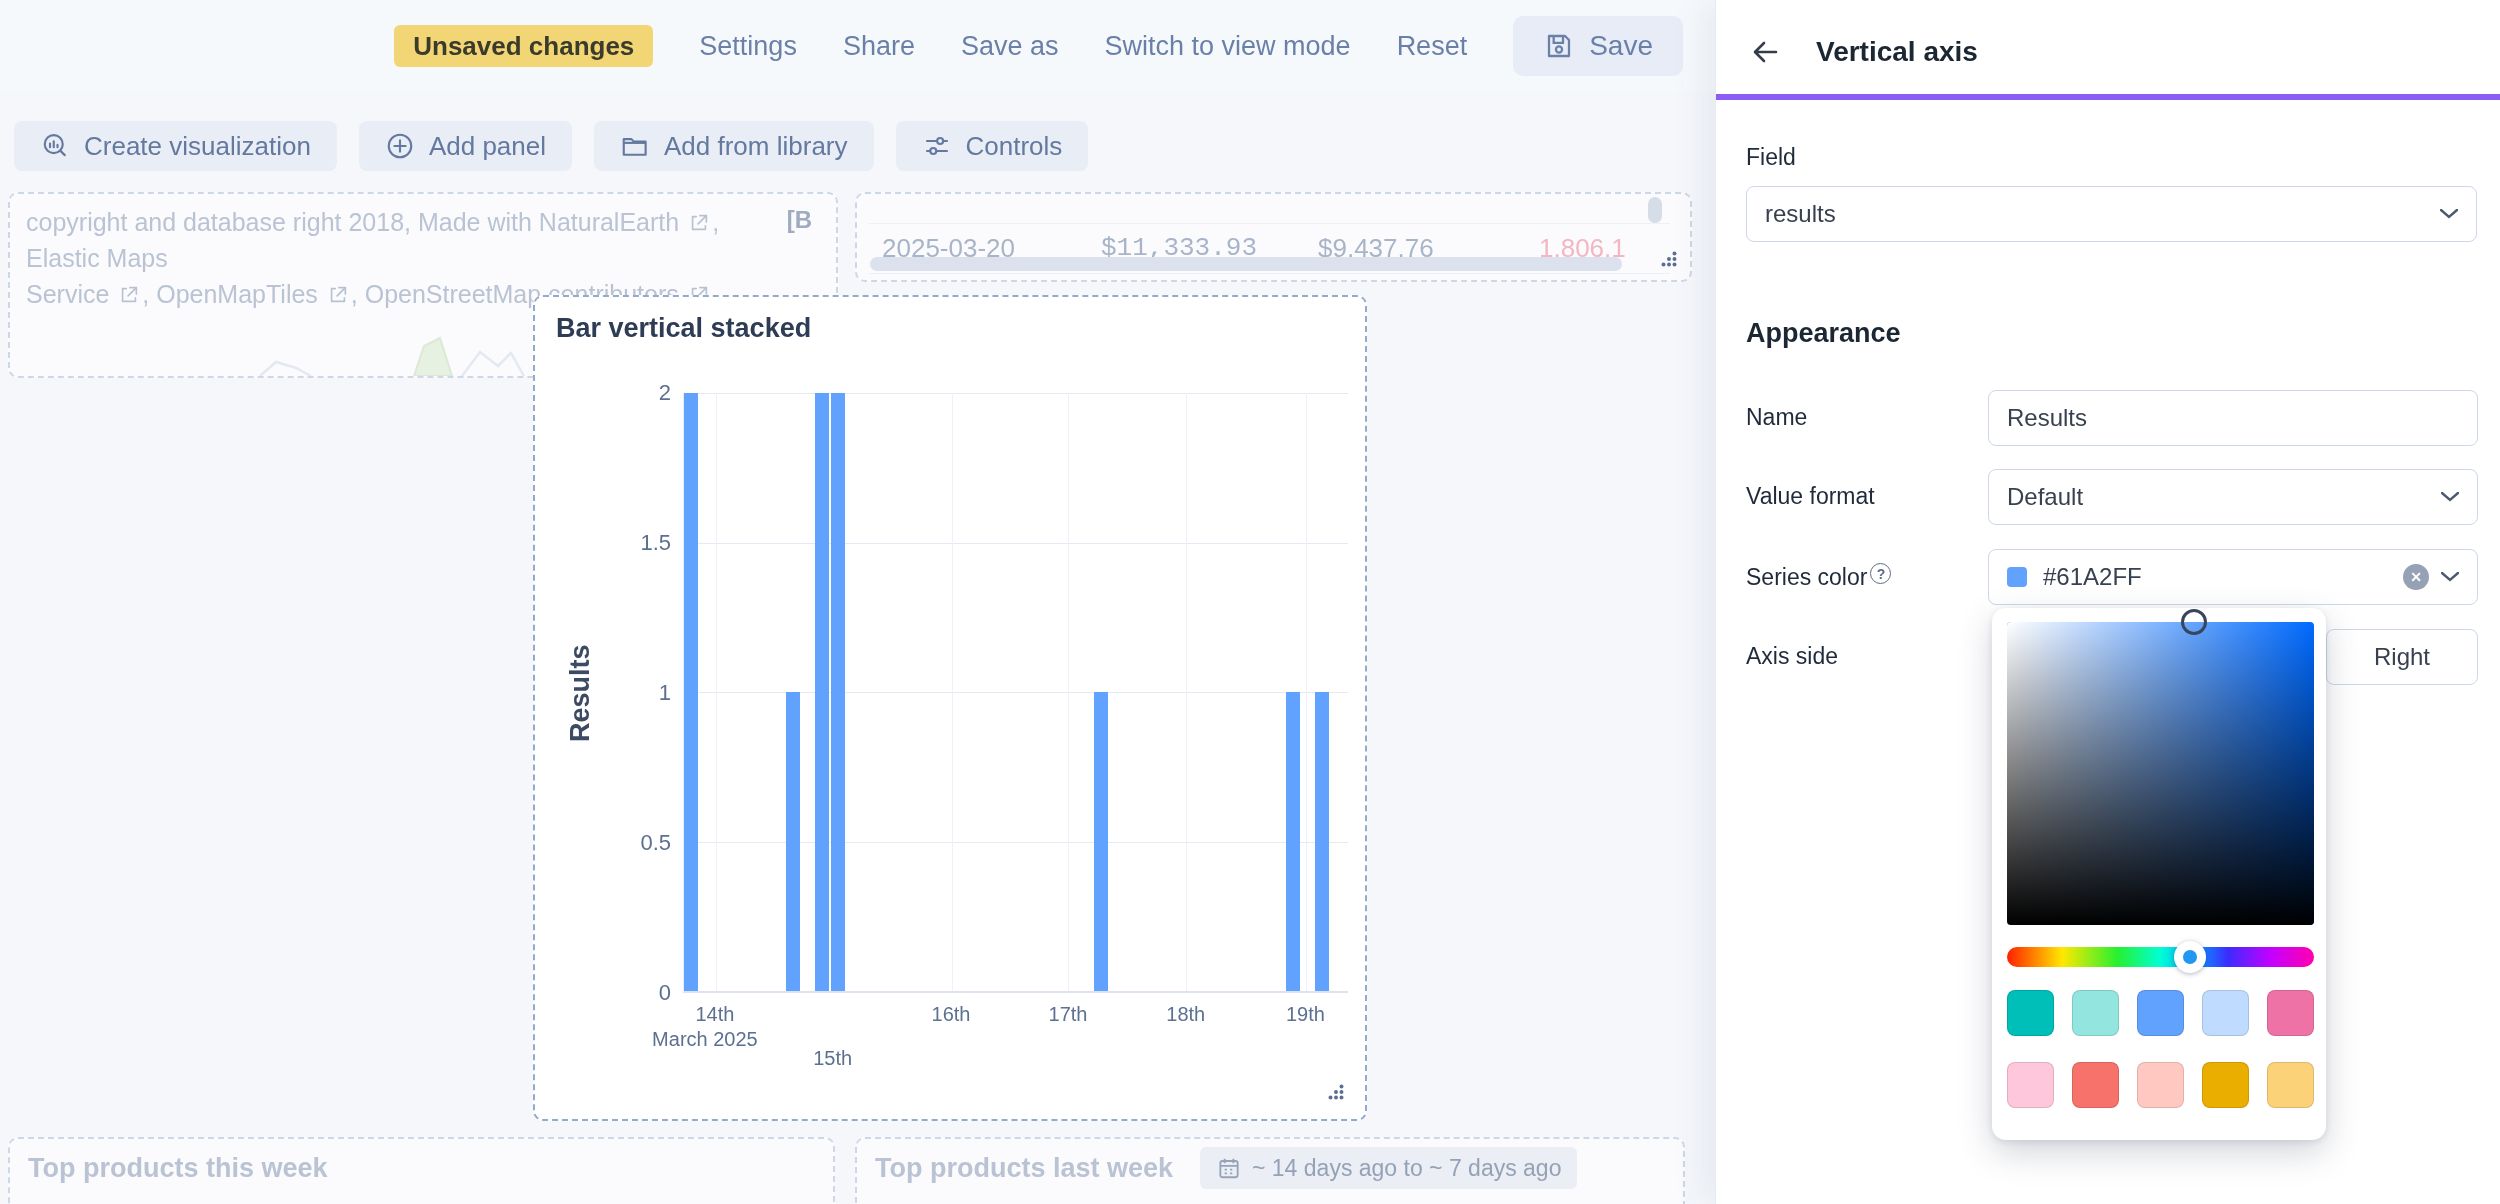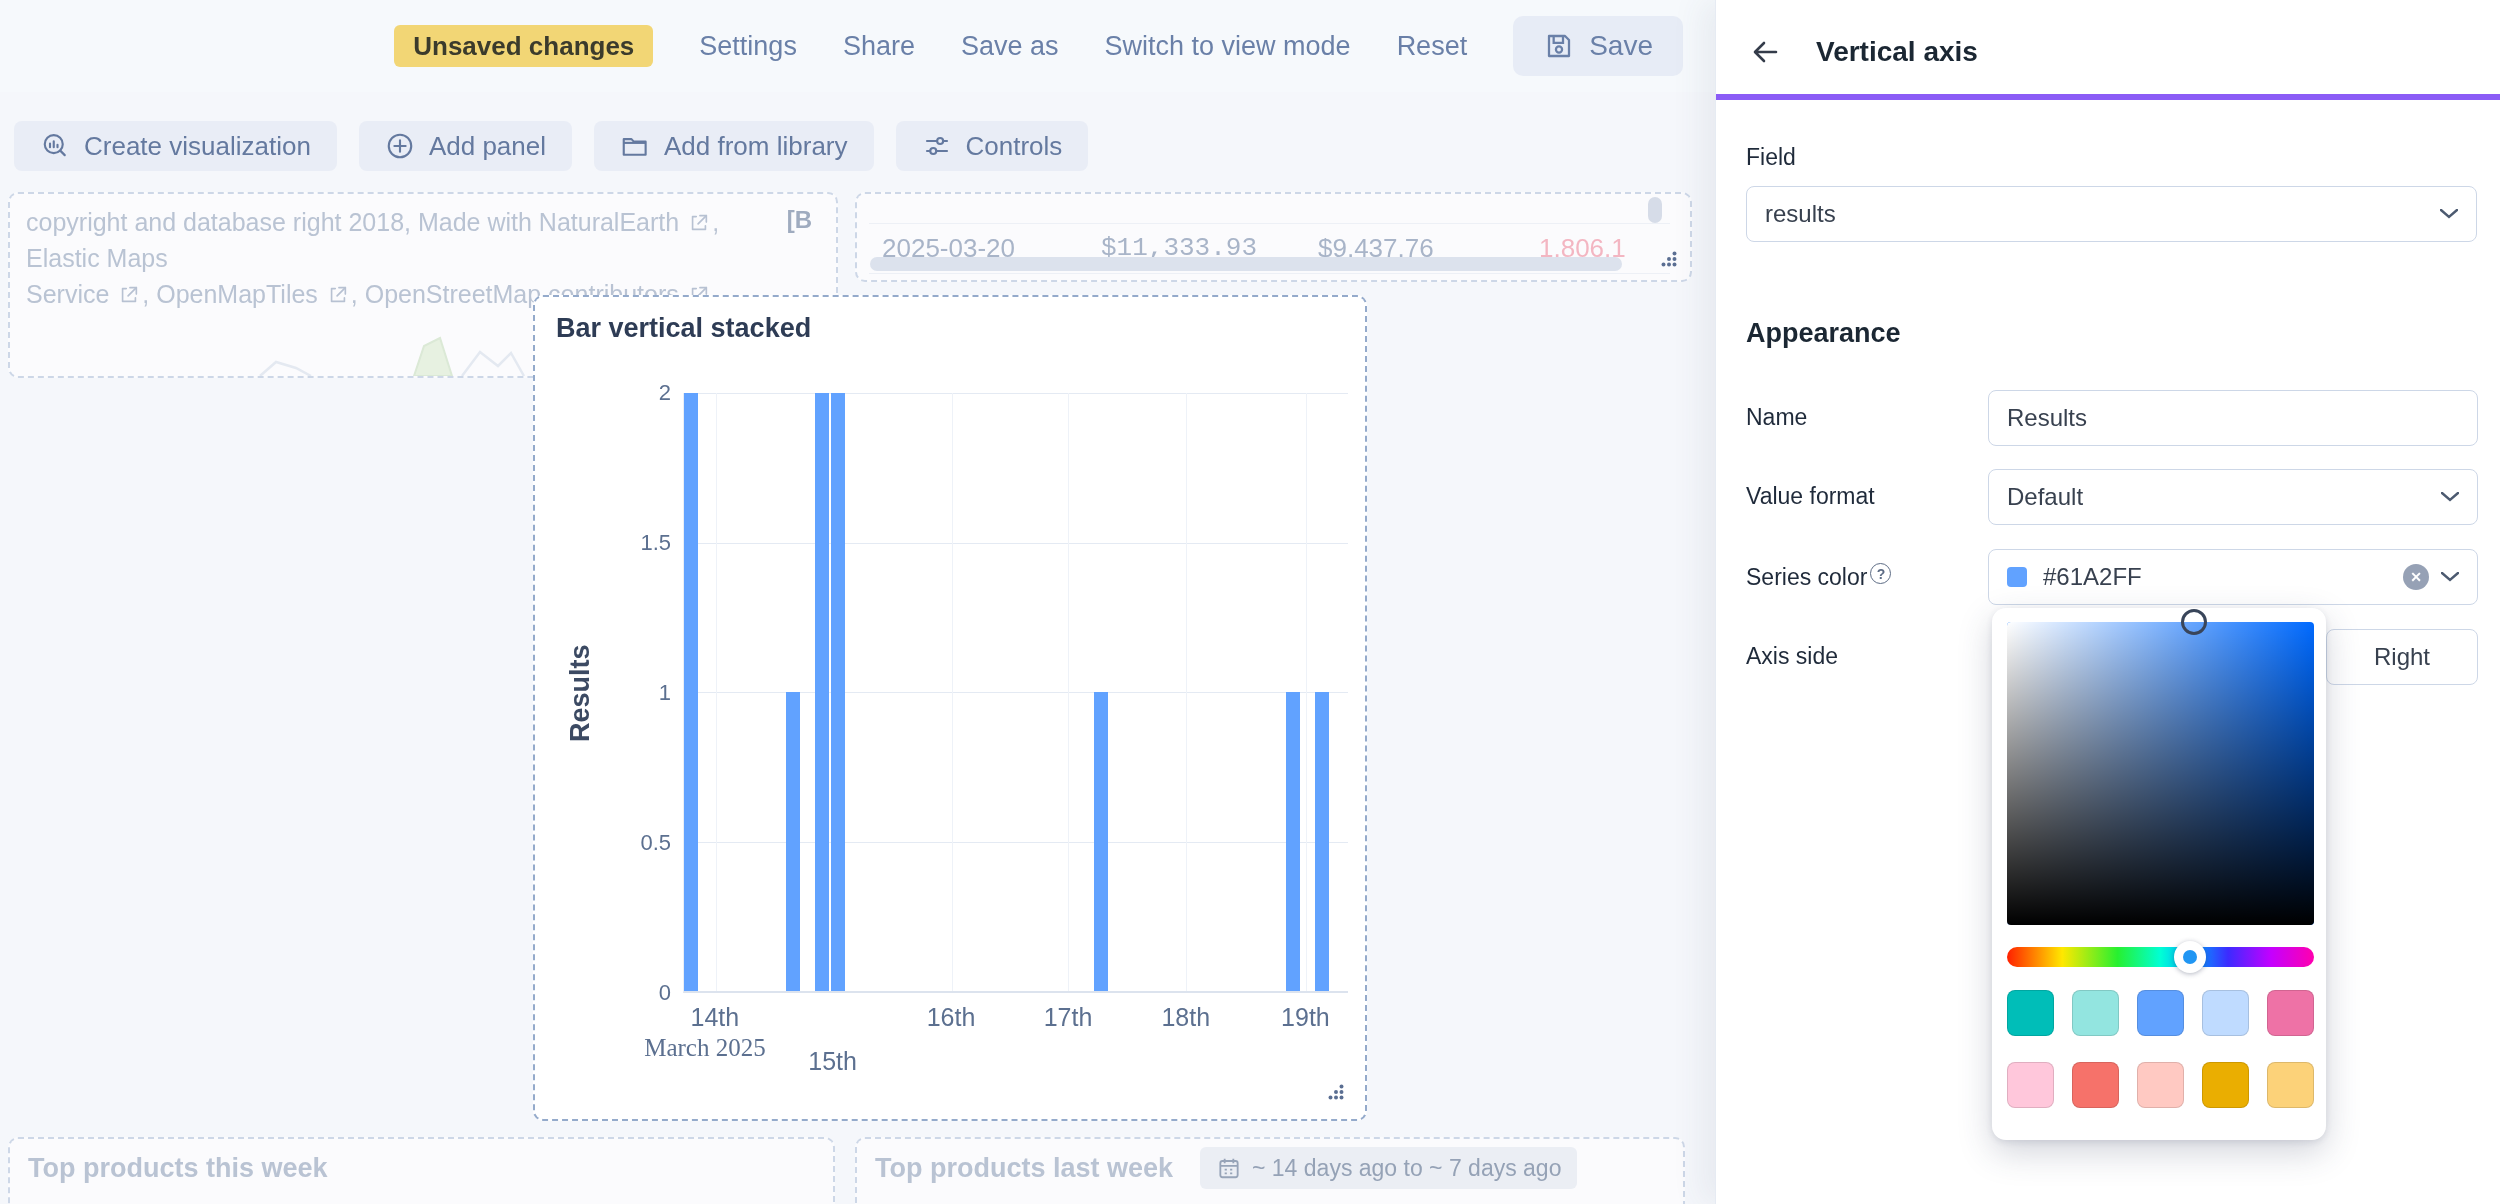--- a/index.html
+++ b/index.html
@@ -42,22 +42,22 @@
   
   .chart-title{position:absolute;left:21px;top:16px;font-size:27px;font-weight:700;color:#2e3c55;}
   .plot{position:absolute;left:148px;top:96px;width:665px;height:600px;border-left:1px solid #e9eef6;
         border-bottom:2px solid #dce3ee;}
   .hgrid{position:absolute;left:0;right:0;height:1px;background:#e4eaf3;}
   .vgrid{position:absolute;top:0;bottom:0;width:1px;background:#eef2f8;}
   .bar{position:absolute;bottom:0;}
   .ylabels{position:absolute;left:60px;top:96px;width:76px;height:600px;}
   .ylabels span{position:absolute;right:0;transform:translateY(-50%);font-size:22px;color:#5c7090;}
   .xlabels{position:absolute;left:148px;top:706px;width:665px;height:70px;}
-  .xtick{position:absolute;transform:translateX(-50%);font-size:25px;color:#5c7090;text-align:center;white-space:nowrap;}
-  .xsub{display:block;text-align:left;margin-left:-20px;margin-top:2px;font-family:Liberation Serif, serif;}
+  .xtick{position:absolute;transform:translateX(-50%);font-size:20px;color:#5c7090;text-align:center;white-space:nowrap;}
+  .xsub{display:block;text-align:left;margin-left:-20px;margin-top:2px;}
   .ylab{position:absolute;left:30px;top:96px;height:600px;writing-mode:vertical-rl;transform:rotate(180deg);
         display:flex;align-items:center;justify-content:center;font-size:27px;font-weight:700;color:#3c4a63;}
   .xlab{position:absolute;left:148px;width:665px;top:764px;text-align:center;font-size:24px;font-weight:700;color:#3c4a63;}
 
   
   .bp-title{position:absolute;left:18px;top:14px;font-size:27px;font-weight:700;color:#b9c3d3;}
   .time-badge{position:absolute;left:343px;top:8px;height:42px;background:#ebeef4;border-radius:6px;
               display:flex;align-items:center;gap:10px;padding:0 16px;color:#95a2b6;font-size:23px;white-space:nowrap;}
 
   

